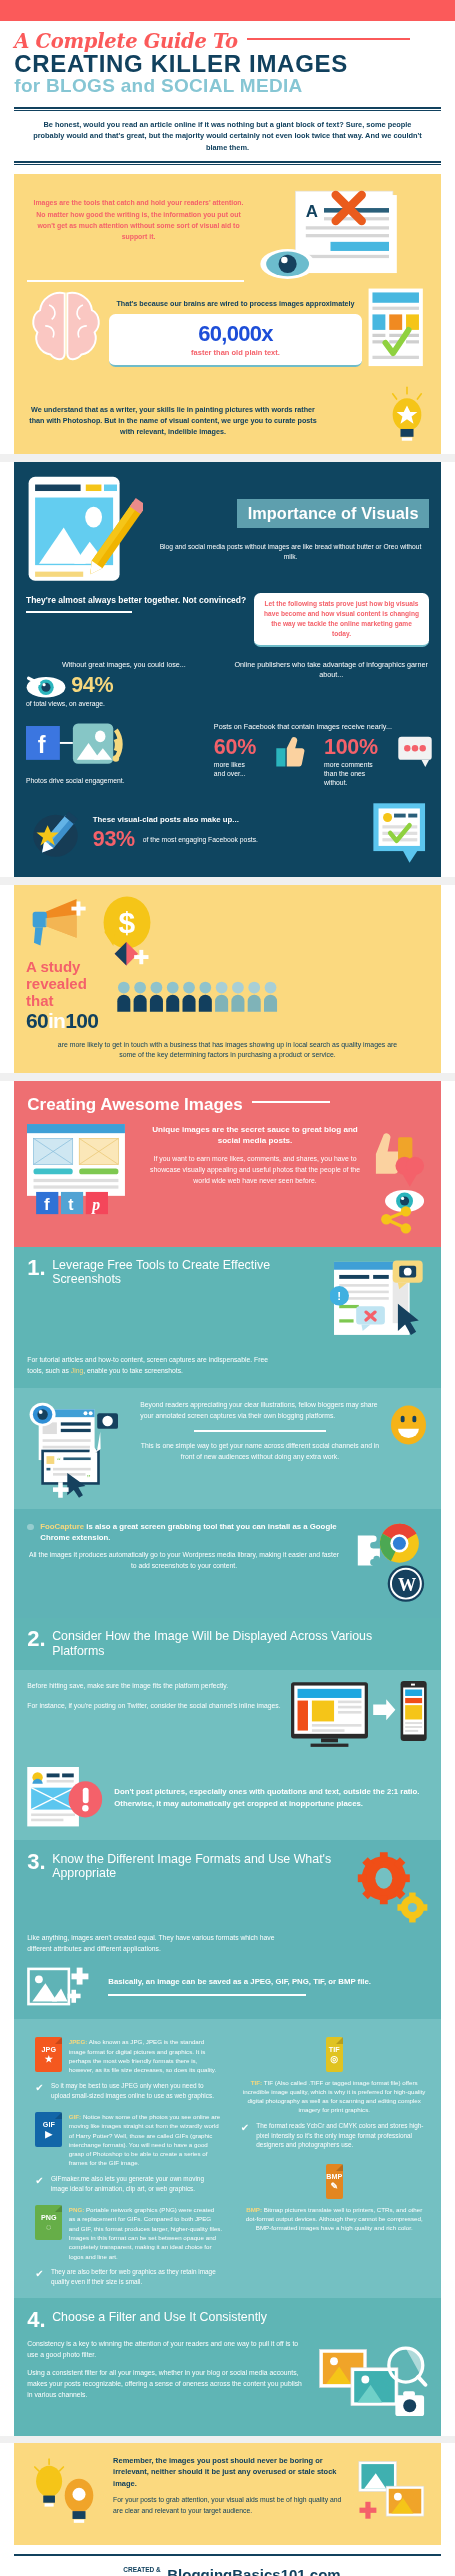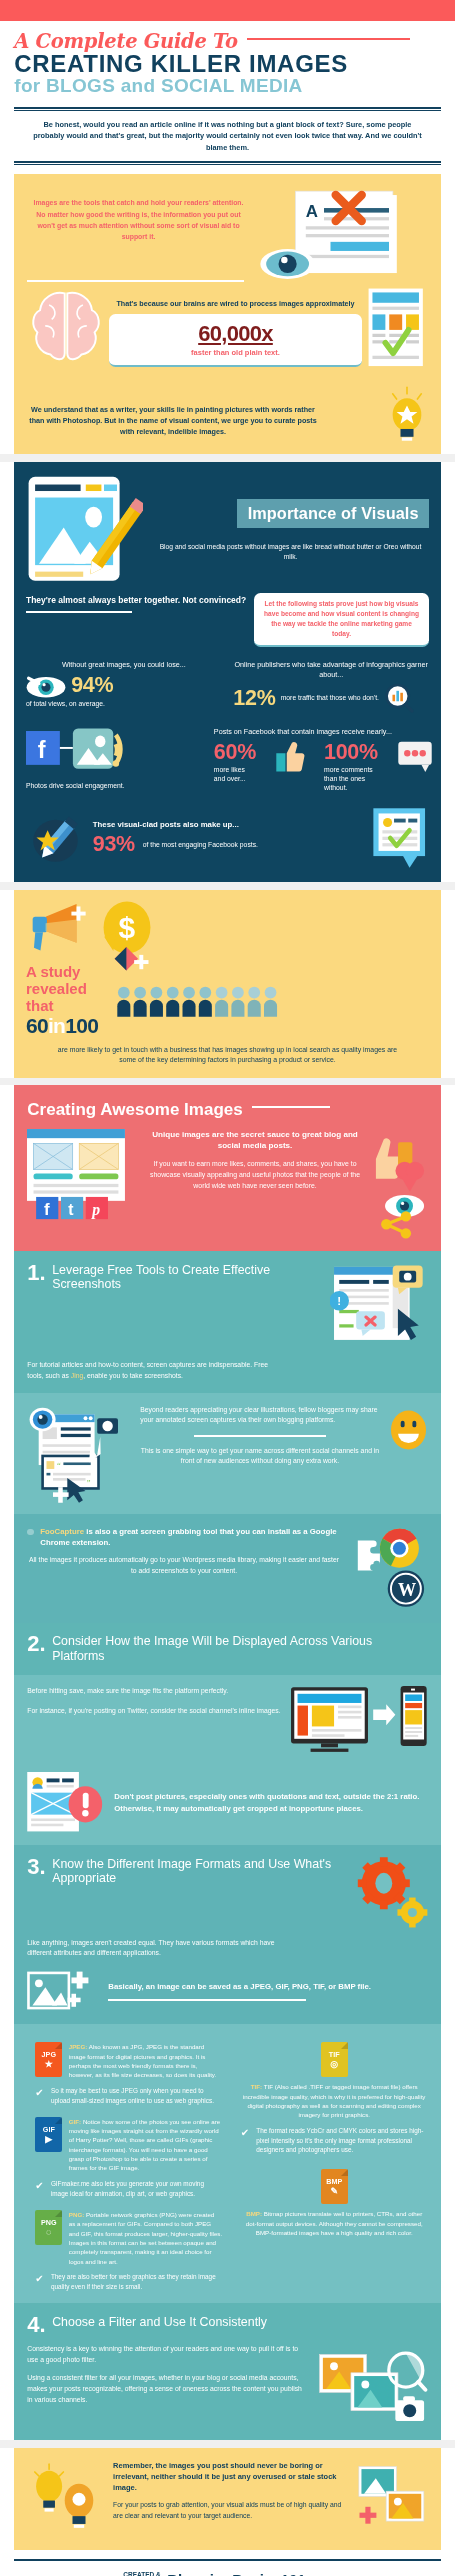--- a/index.html
+++ b/index.html
@@ -90,21 +90,21 @@
   .hr-white { height: 2px; background: #fff; margin: 7.8px 0 0 0; width: 54%; }
 
   .brain-row { display: flex; align-items: flex-start; gap: 3.9px; margin-top: 6.5px; }
   .brain { width: 78px; height: 77px; flex: 0 0 78px; }
   .brain-msg { flex: 1; padding-top: 10.4px; }
   .brain-lead { text-align: center; font-size: 7.2px; font-weight: bold; color: #11415e; line-height: 1.4; }
   .bubble-white {
     background: #fff; border-radius: 6.5px; border-bottom: 2.6px solid #6fbcc9;
     padding: 6.5px 10.4px 7.8px 10.4px; margin-top: 5.2px; text-align: center;
   }
-  .big-num { font-size: 22px; font-weight: bold; color: #7f1d1d; letter-spacing: -0.7px; text-decoration: underline; }
+  .big-num { font-size: 22px; font-weight: bold; color: #1d4ed8; letter-spacing: -0.7px; }
   .sub-red { font-size: 7.5px; font-weight: bold; color: #f4616a; margin-top: 1.3px; }
   .y1-foot {
     text-align: center; font-size: 7.2px; font-weight: bold; color: #11415e;
     line-height: 1.55; margin-top: 11.7px; padding-right: 46px;
   }
 
   
   .nv { padding: 11.7px 11.7px 13px 11.7px; color: #fff; }
   .nv-head { display: flex; gap: 9px; align-items: center; }
   .nv-banner {
@@ -164,21 +164,21 @@
   .sub-flex { display: flex; gap: 9px; align-items: flex-start; }
   .sub-txt { flex: 1; font-size: 6.8px; line-height: 1.6; }
   .center { text-align: center; }
   .divider-w { height: 1.3px; background: #fff; margin: 9px auto; width: 55%; }
 
   
   .fmt-grid { display: flex; gap: 10.4px; margin-top: 6.5px; }
   .fmt-col { flex: 1; margin-left: 8px; }
   .fmt-item { display: flex; gap: 6.5px; align-items: flex-start; }
   .fmt-badge {
-    width: 27px; height: 35px; border-radius: 2px; flex: 0 0 27px;
+    width: 17px; height: 35px; border-radius: 2px; flex: 0 0 27px;
     color: #fff; font-size: 7.2px; font-weight: bold; text-align: center;
     padding-top: 7.8px; position: relative;
   }
   .fmt-badge::after {
     content: ""; position: absolute; right: 0; top: 0;
     border-width: 0 0 7.2px 7.2px; border-style: solid;
     border-color: transparent transparent rgba(0,0,0,0.18) transparent;
   }
   .fmt-txt { font-size: 6.2px; line-height: 1.5; flex: 1; }
   .fmt-name { color: #f6d87e; font-weight: bold; }
@@ -361,33 +361,20 @@
               <circle cx="28" cy="18" r="2.5" fill="#ffffff"></circle>
               <path d="M4 8 L20 16" stroke="#ffffff" stroke-width="5" stroke-linecap="round"></path>
             </svg>
           </div>
           <div class="stat-val">94%</div>
         </div>
         <div class="stat-cap">of total views, on average.</div>
       </div>
       <div class="stat-col">
         <div class="stat-lead">Online publishers who take advantage of infographics garner about...</div>
-        <div style="display:flex;align-items:center;gap:5.2px;margin-top:2.6px">
-          <div class="stat-val">12%</div>
-          <div class="stat-cap">more traffic that those who don't.</div>
-          <div>
-            <svg width="30" height="30" viewBox="0 0 46 46">
-              <circle cx="21" cy="20" r="17" fill="#ffffff" stroke="#16415e" stroke-width="4"></circle>
-              <rect x="13" y="18" width="4" height="10" fill="#f08a21"></rect>
-              <rect x="19" y="12" width="4" height="16" fill="#47b7e0"></rect>
-              <rect x="25" y="15" width="4" height="13" fill="#f08a21"></rect>
-              <line x1="33" y1="33" x2="43" y2="43" stroke="#16415e" stroke-width="5" stroke-linecap="round"></line>
-            </svg>
-          </div>
-        </div>
       </div>
     </div>
 
     <div class="nv-fb">
       <div style="flex:0 0 45%">
         <svg width="140" height="51" viewBox="0 0 215 78">
           <rect x="0" y="6" width="52" height="52" fill="#3b76e0"></rect>
           <text x="18" y="47" font-size="36" font-weight="bold" fill="#ffffff" font-family="Liberation Sans">f</text>
           <line x1="52" y1="32" x2="72" y2="32" stroke="#ffffff" stroke-width="3"></line>
           <rect x="72" y="2" width="62" height="62" rx="8" fill="#86c6c6"></rect>

